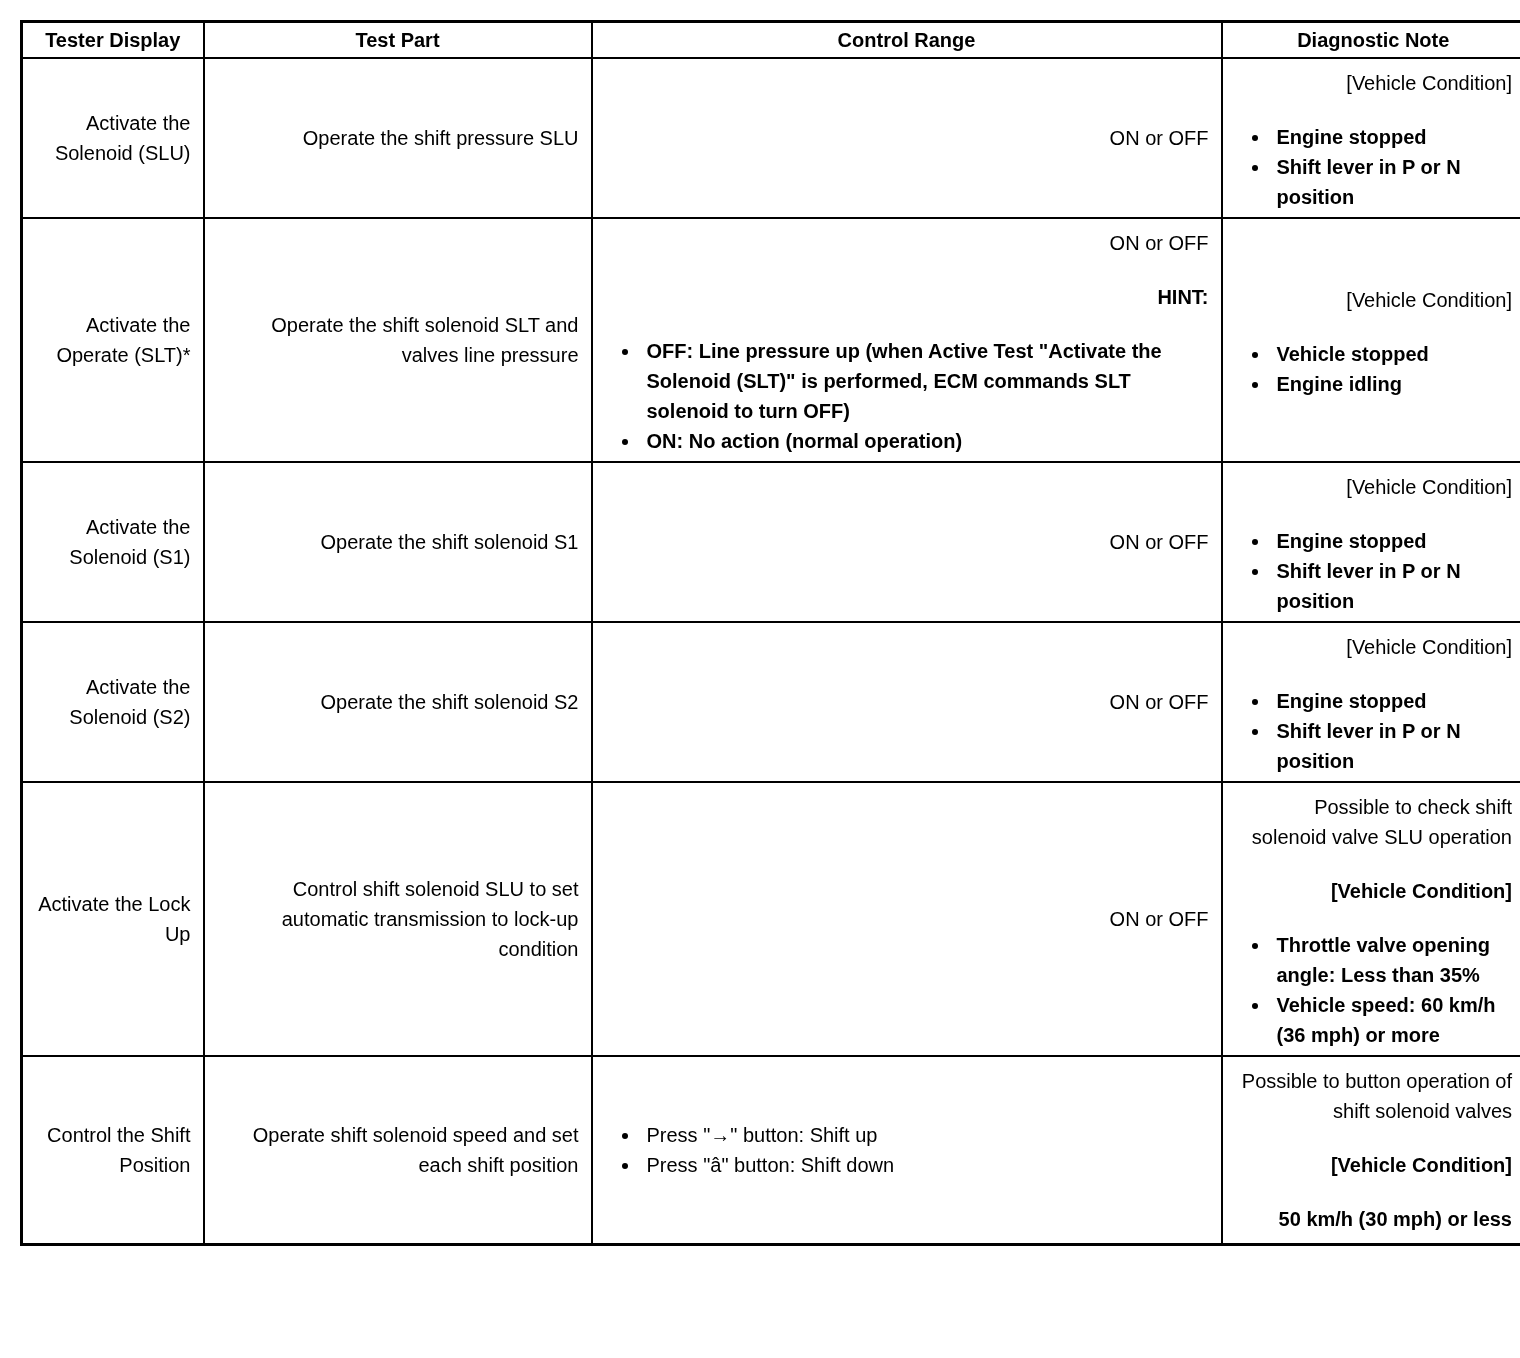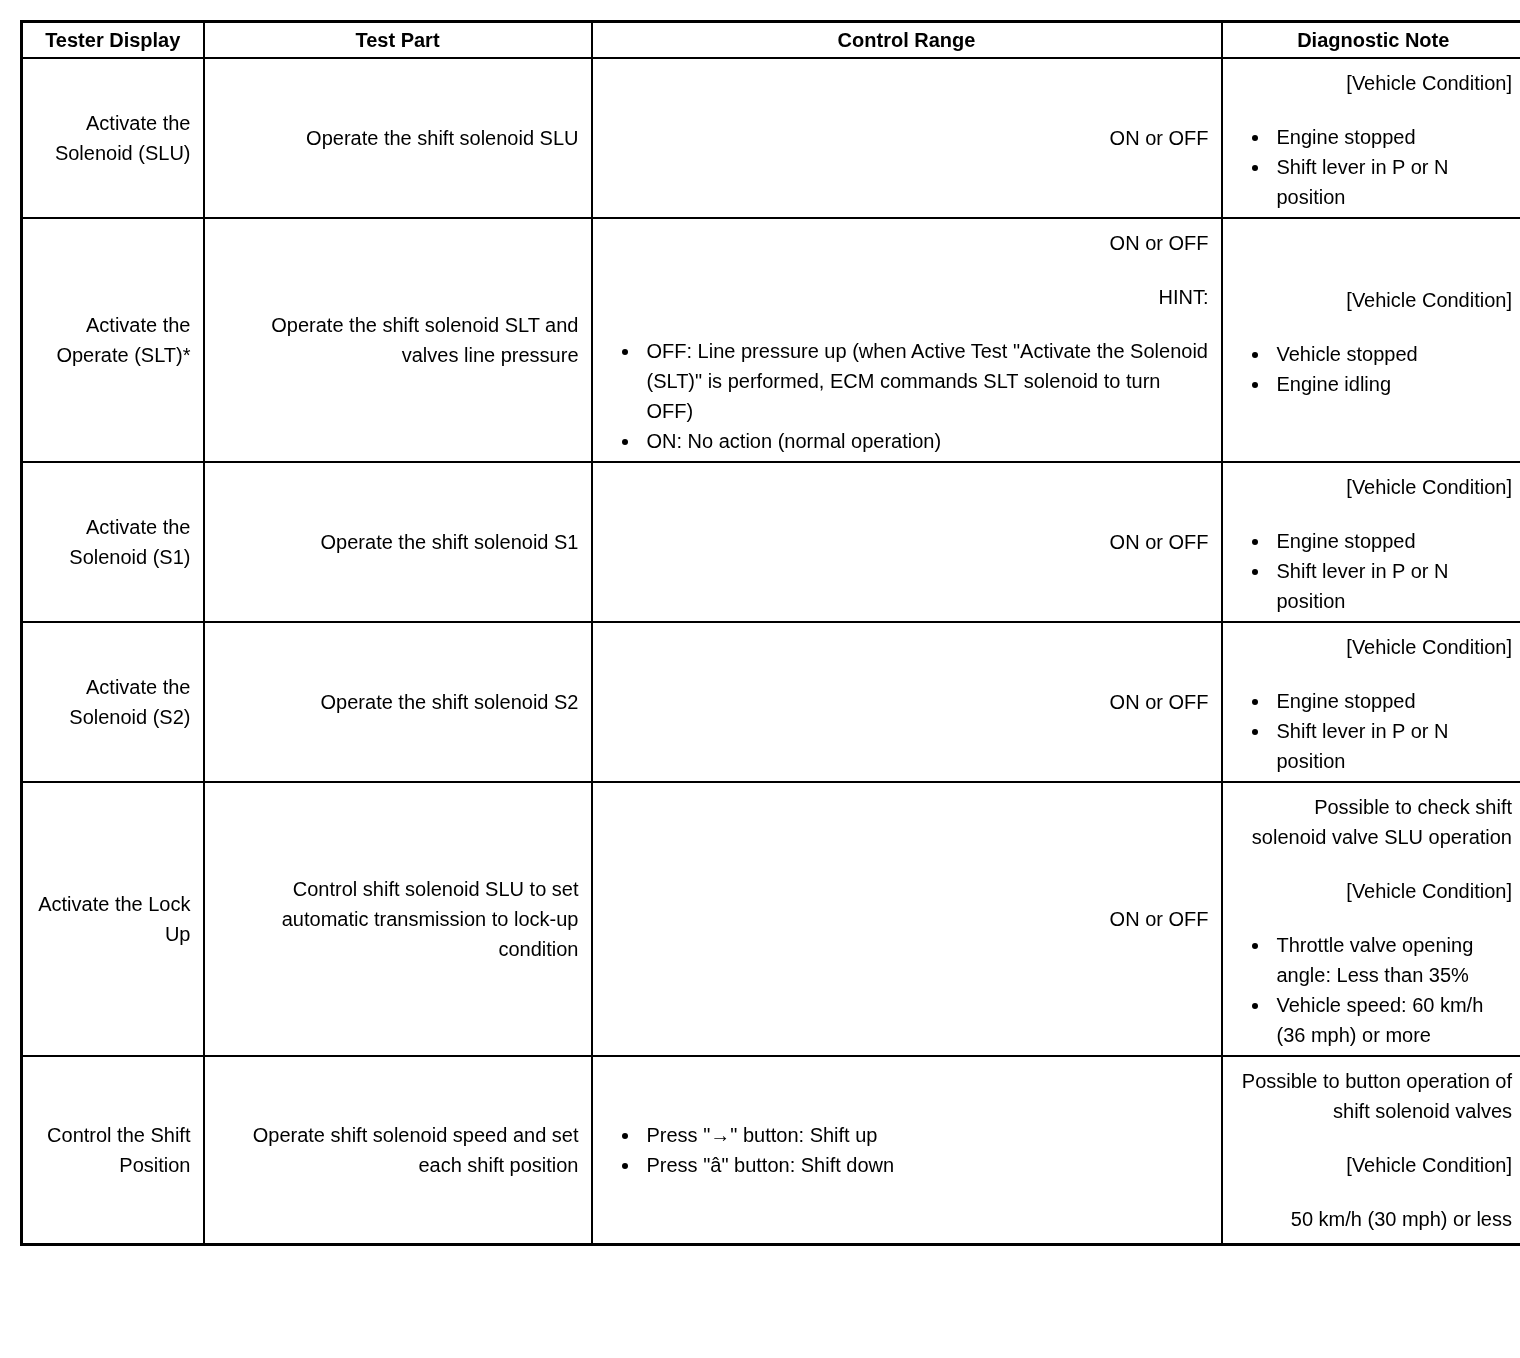--- a/index.html
+++ b/index.html
@@ -39,20 +39,21 @@
     text-align: center;
     padding: 2px 4px;
     white-space: nowrap;
   }
   td p.block {
     margin: 4px;
     text-align: right;
   }
   td .block + .block {
     margin-top: 24px;
+    font-weight: bold;
   }
   ul.bullets {
     margin: 0;
     padding-left: 40px;
     list-style: disc outside;
   }
   ul.bullets li {
     padding-left: 6px;
   }
 </style>
@@ -74,21 +75,21 @@
         <th>Control Range</th>
         <th>Diagnostic Note</th>
       </tr>
     </thead>
     <tbody>
         <tr>
           <td>
             <p class="block">Activate the Solenoid (SLU)</p>
           </td>
           <td>
-            <p class="block">Operate the shift solenoid SLU</p>
+            <p class="block">Operate the shift pressure SLU</p>
           </td>
           <td>
             <p class="block">ON or OFF</p>
           </td>
           <td>
             <p class="block">[Vehicle Condition]</p>
             <ul class="block bullets">
               <li>Engine stopped</li>
               <li>Shift lever in P or N position</li>
             </ul>

